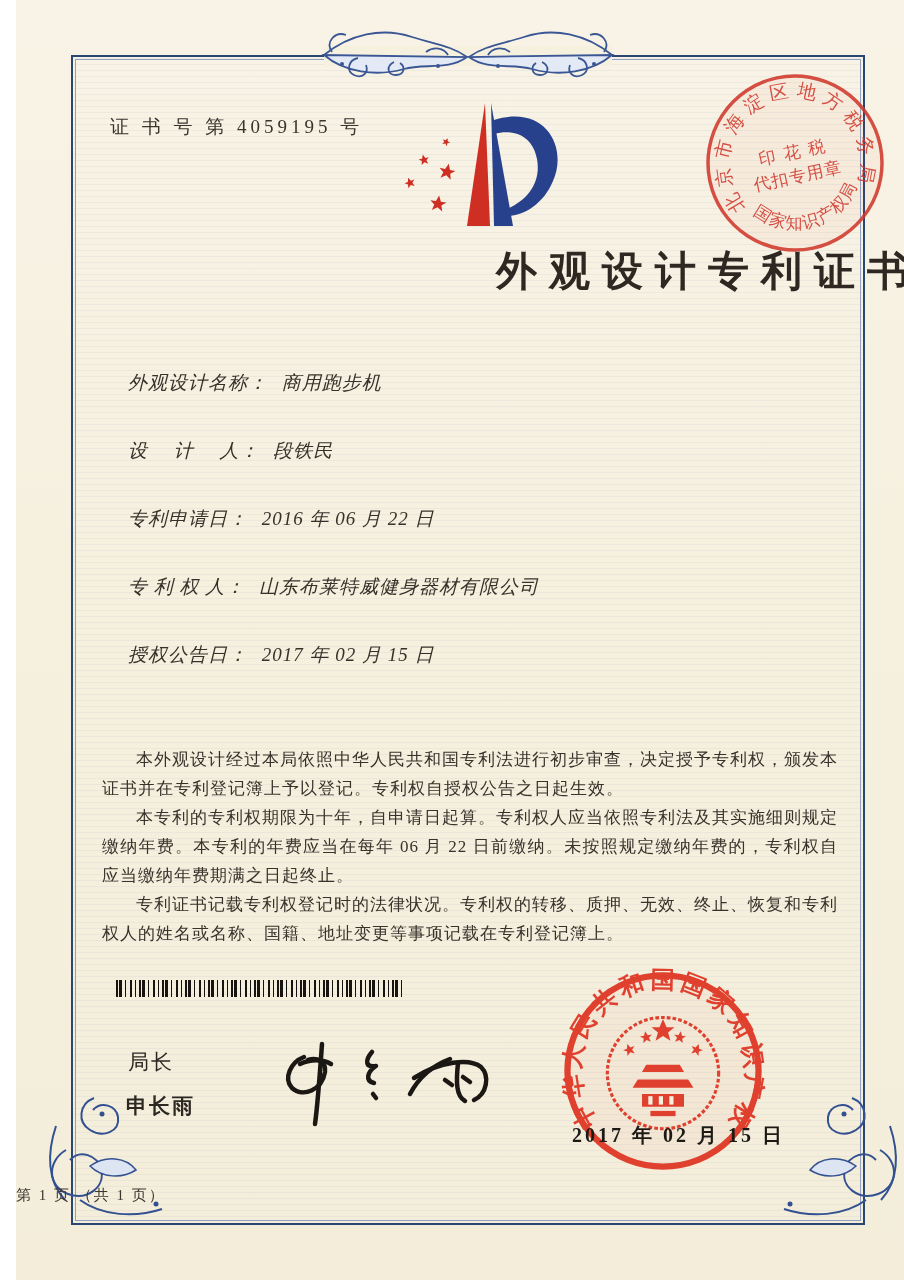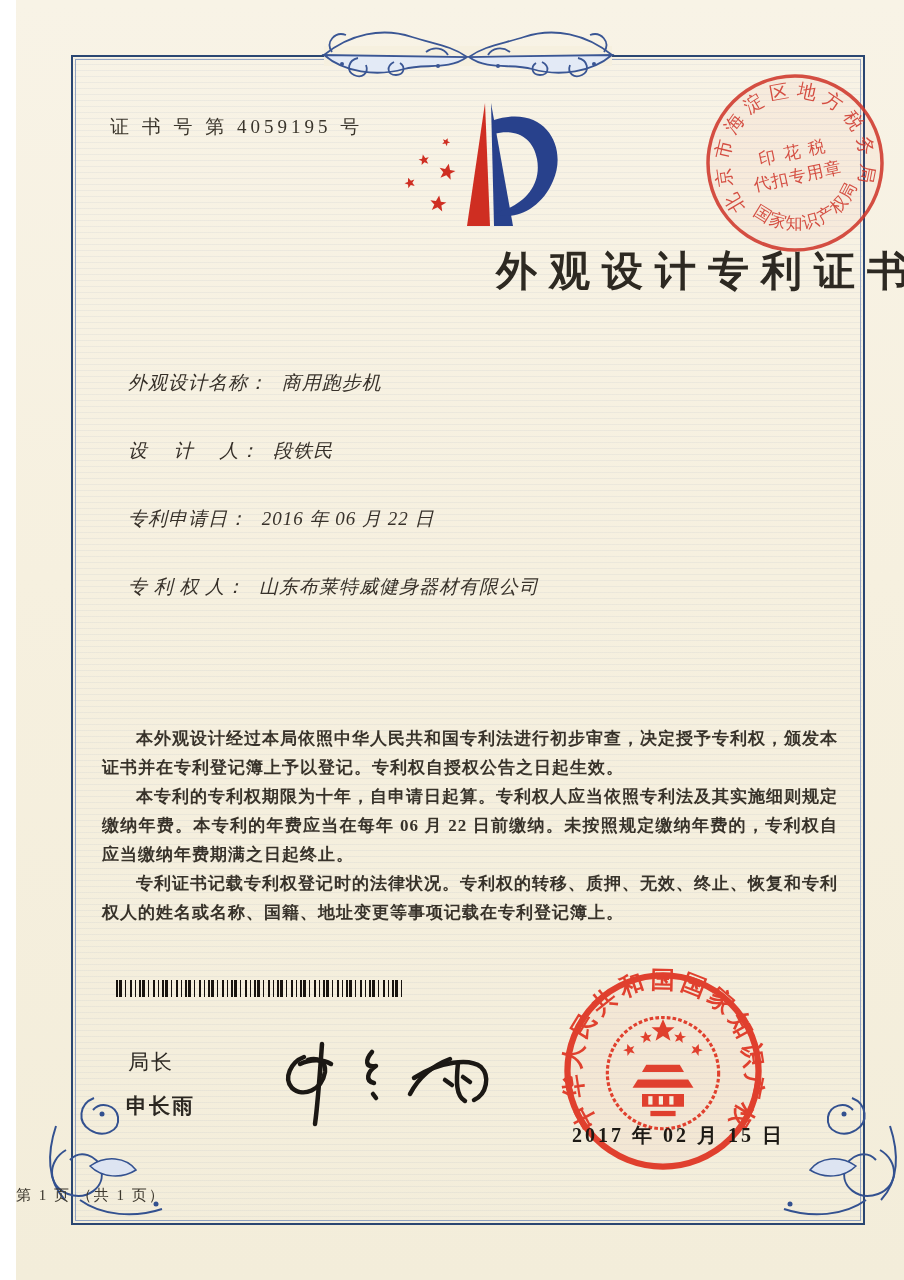--- a/index.html
+++ b/index.html
@@ -45,24 +45,23 @@
     text-align:right; font-size:41px; font-weight:bold;
     letter-spacing:12px; color:#2d2922; text-indent:12px;
   }
 
   .fields { position:absolute; left:112px; top:370px; }
   .field  { height:24px; margin-bottom:44px; font-size:19px; color:#37312a; letter-spacing:1px; white-space:nowrap;font-style:italic; }
   .field .lbl { display:inline-block; }
   .field .val { display:inline-block; margin-left:8px; }
 
   .body-text {
-    position:absolute; left:86px; top:724px; width:736px;
+    position:absolute; left:86px; top:745px; width:736px;
     font-size:17px; line-height:29px; color:#37322a;
     text-align:justify;
-    font-weight:bold;
   }
   .body-text p { text-indent:2em; letter-spacing:1px; }
 
   .barcode {
     position:absolute; left:100px; top:980px; width:287px; height:17px;
     background:repeating-linear-gradient(90deg,
       #17130e 0 2px, rgba(0,0,0,0) 2px 3px,
       #17130e 3px 6px, rgba(0,0,0,0) 6px 9px,
       #17130e 9px 10px, rgba(0,0,0,0) 10px 14px,
       #17130e 14px 16px, rgba(0,0,0,0) 16px 19px,
@@ -176,20 +175,24 @@
       <span class="lbl">设　  计　  人：</span>
       <span class="val">段铁民</span>
     </div>
     <div class="field">
       <span class="lbl">专利申请日：</span>
       <span class="val">2016 年 06 月 22 日</span>
     </div>
     <div class="field">
       <span class="lbl">专 利 权 人：</span>
       <span class="val">山东布莱特威健身器材有限公司</span>
+    </div>
+    <div class="field">
+      <span class="lbl">授权公告日：</span>
+      <span class="val">2017 年 02 月 15 日</span>
     </div>
   </div>
 
   <div class="body-text">
     <p>本外观设计经过本局依照中华人民共和国专利法进行初步审查，决定授予专利权，颁发本证书并在专利登记簿上予以登记。专利权自授权公告之日起生效。</p>
     <p>本专利的专利权期限为十年，自申请日起算。专利权人应当依照专利法及其实施细则规定缴纳年费。本专利的年费应当在每年 06 月 22 日前缴纳。未按照规定缴纳年费的，专利权自应当缴纳年费期满之日起终止。</p>
     <p>专利证书记载专利权登记时的法律状况。专利权的转移、质押、无效、终止、恢复和专利权人的姓名或名称、国籍、地址变更等事项记载在专利登记簿上。</p>
   </div>
 
   <div class="barcode"></div>

